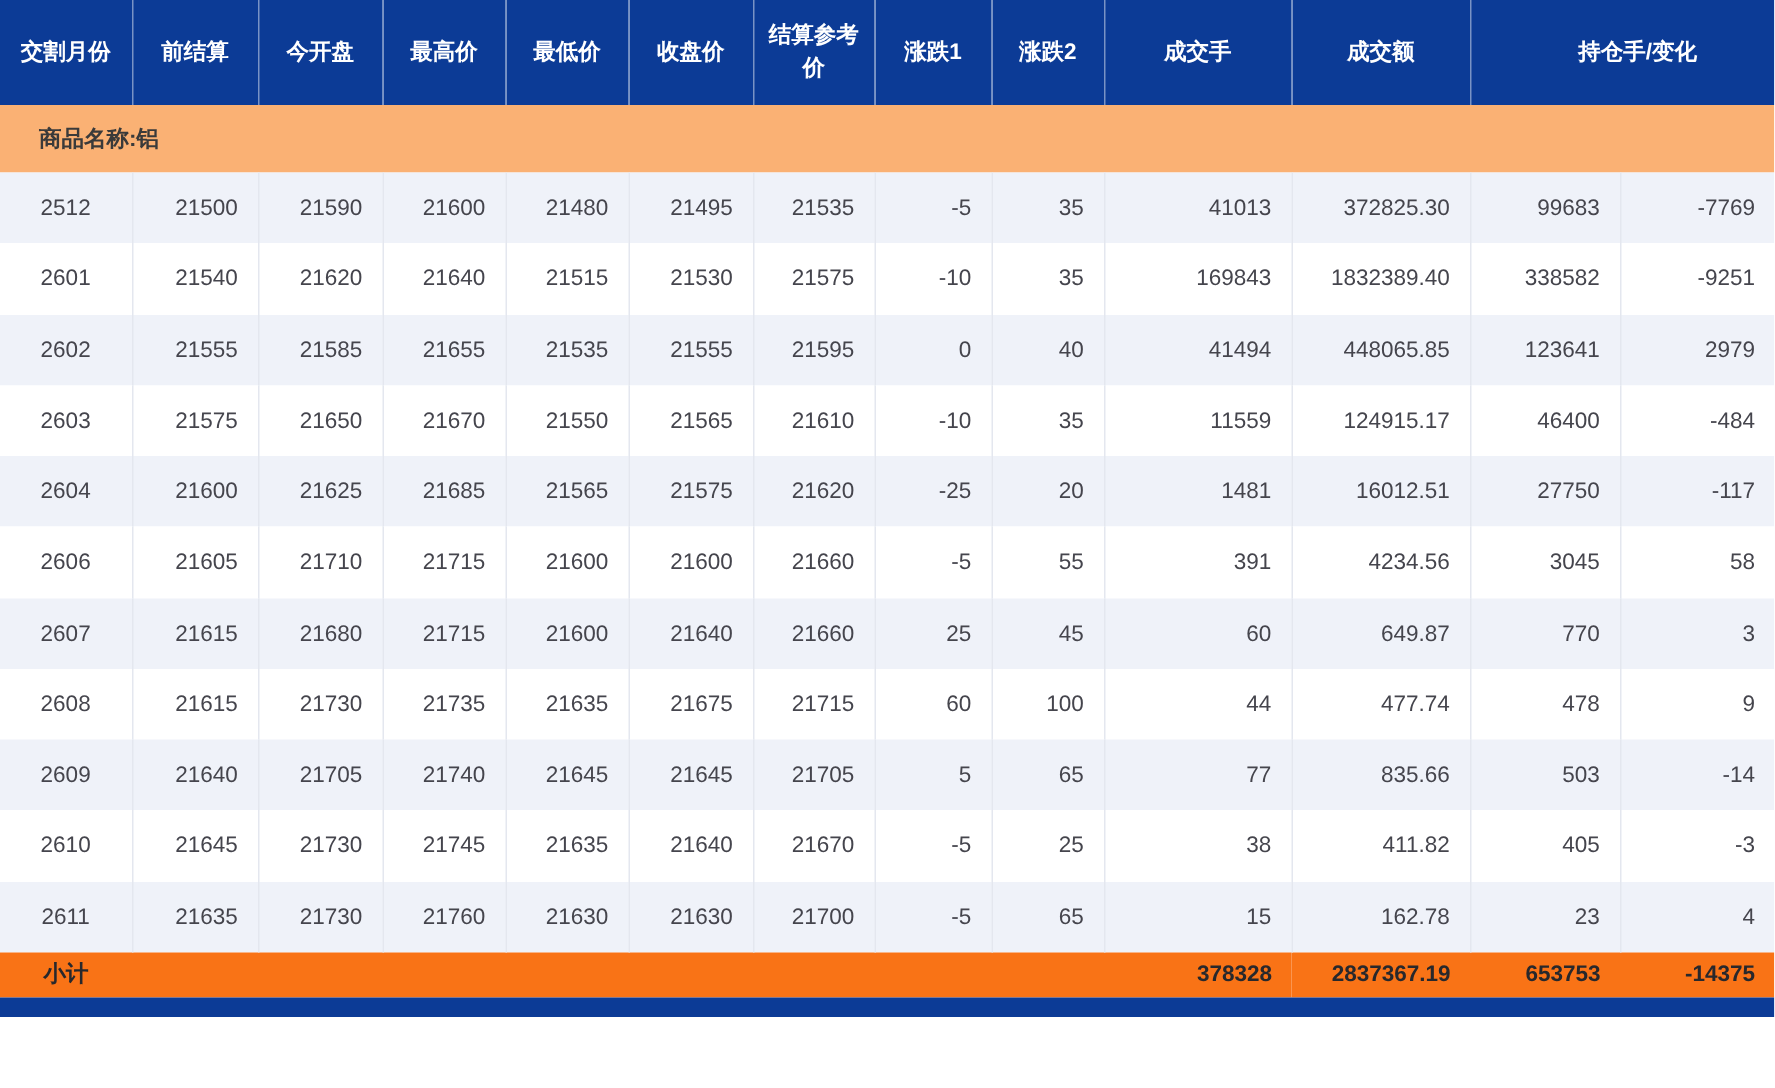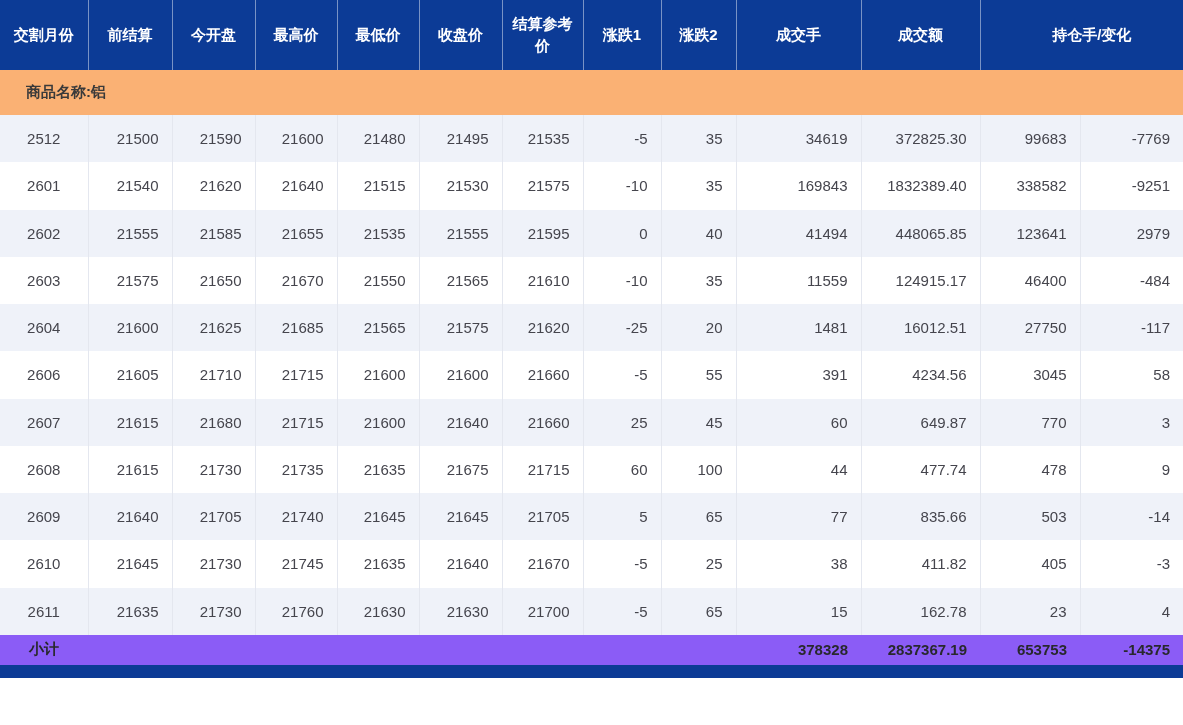--- a/index.html
+++ b/index.html
@@ -51,21 +51,21 @@
     vertical-align: middle;
     border-right: 1px solid #e4e7ef;
     background: #ffffff;
   }
   tbody.data tr td:last-child { border-right: none; }
   tbody.data tr:nth-child(odd) td { background: #eff2f9; }
   td.c-month { text-align: center; }
   td.c-num { text-align: right; padding-right: 13px; }
   
   tr.subtotal-row td {
-    background: #8b5cf6;
+    background: #f97316;
     height: 30px;
     font-size: 15px;
     font-weight: bold;
     color: #28282c;
     vertical-align: middle;
   }
   tr.subtotal-row td.c-label { text-align: center; }
   tr.subtotal-row td.c-num { text-align: right; padding-right: 13px; }
   
   .bottom-bar {
@@ -120,21 +120,21 @@
         <tr>
           <td class="c-month">2512</td>
           <td class="c-num">21500</td>
           <td class="c-num">21590</td>
           <td class="c-num">21600</td>
           <td class="c-num">21480</td>
           <td class="c-num">21495</td>
           <td class="c-num">21535</td>
           <td class="c-num">-5</td>
           <td class="c-num">35</td>
-          <td class="c-num">34619</td>
+          <td class="c-num">41013</td>
           <td class="c-num">372825.30</td>
           <td class="c-num">99683</td>
           <td class="c-num">-7769</td>
         </tr>
         <tr>
           <td class="c-month">2601</td>
           <td class="c-num">21540</td>
           <td class="c-num">21620</td>
           <td class="c-num">21640</td>
           <td class="c-num">21515</td>

